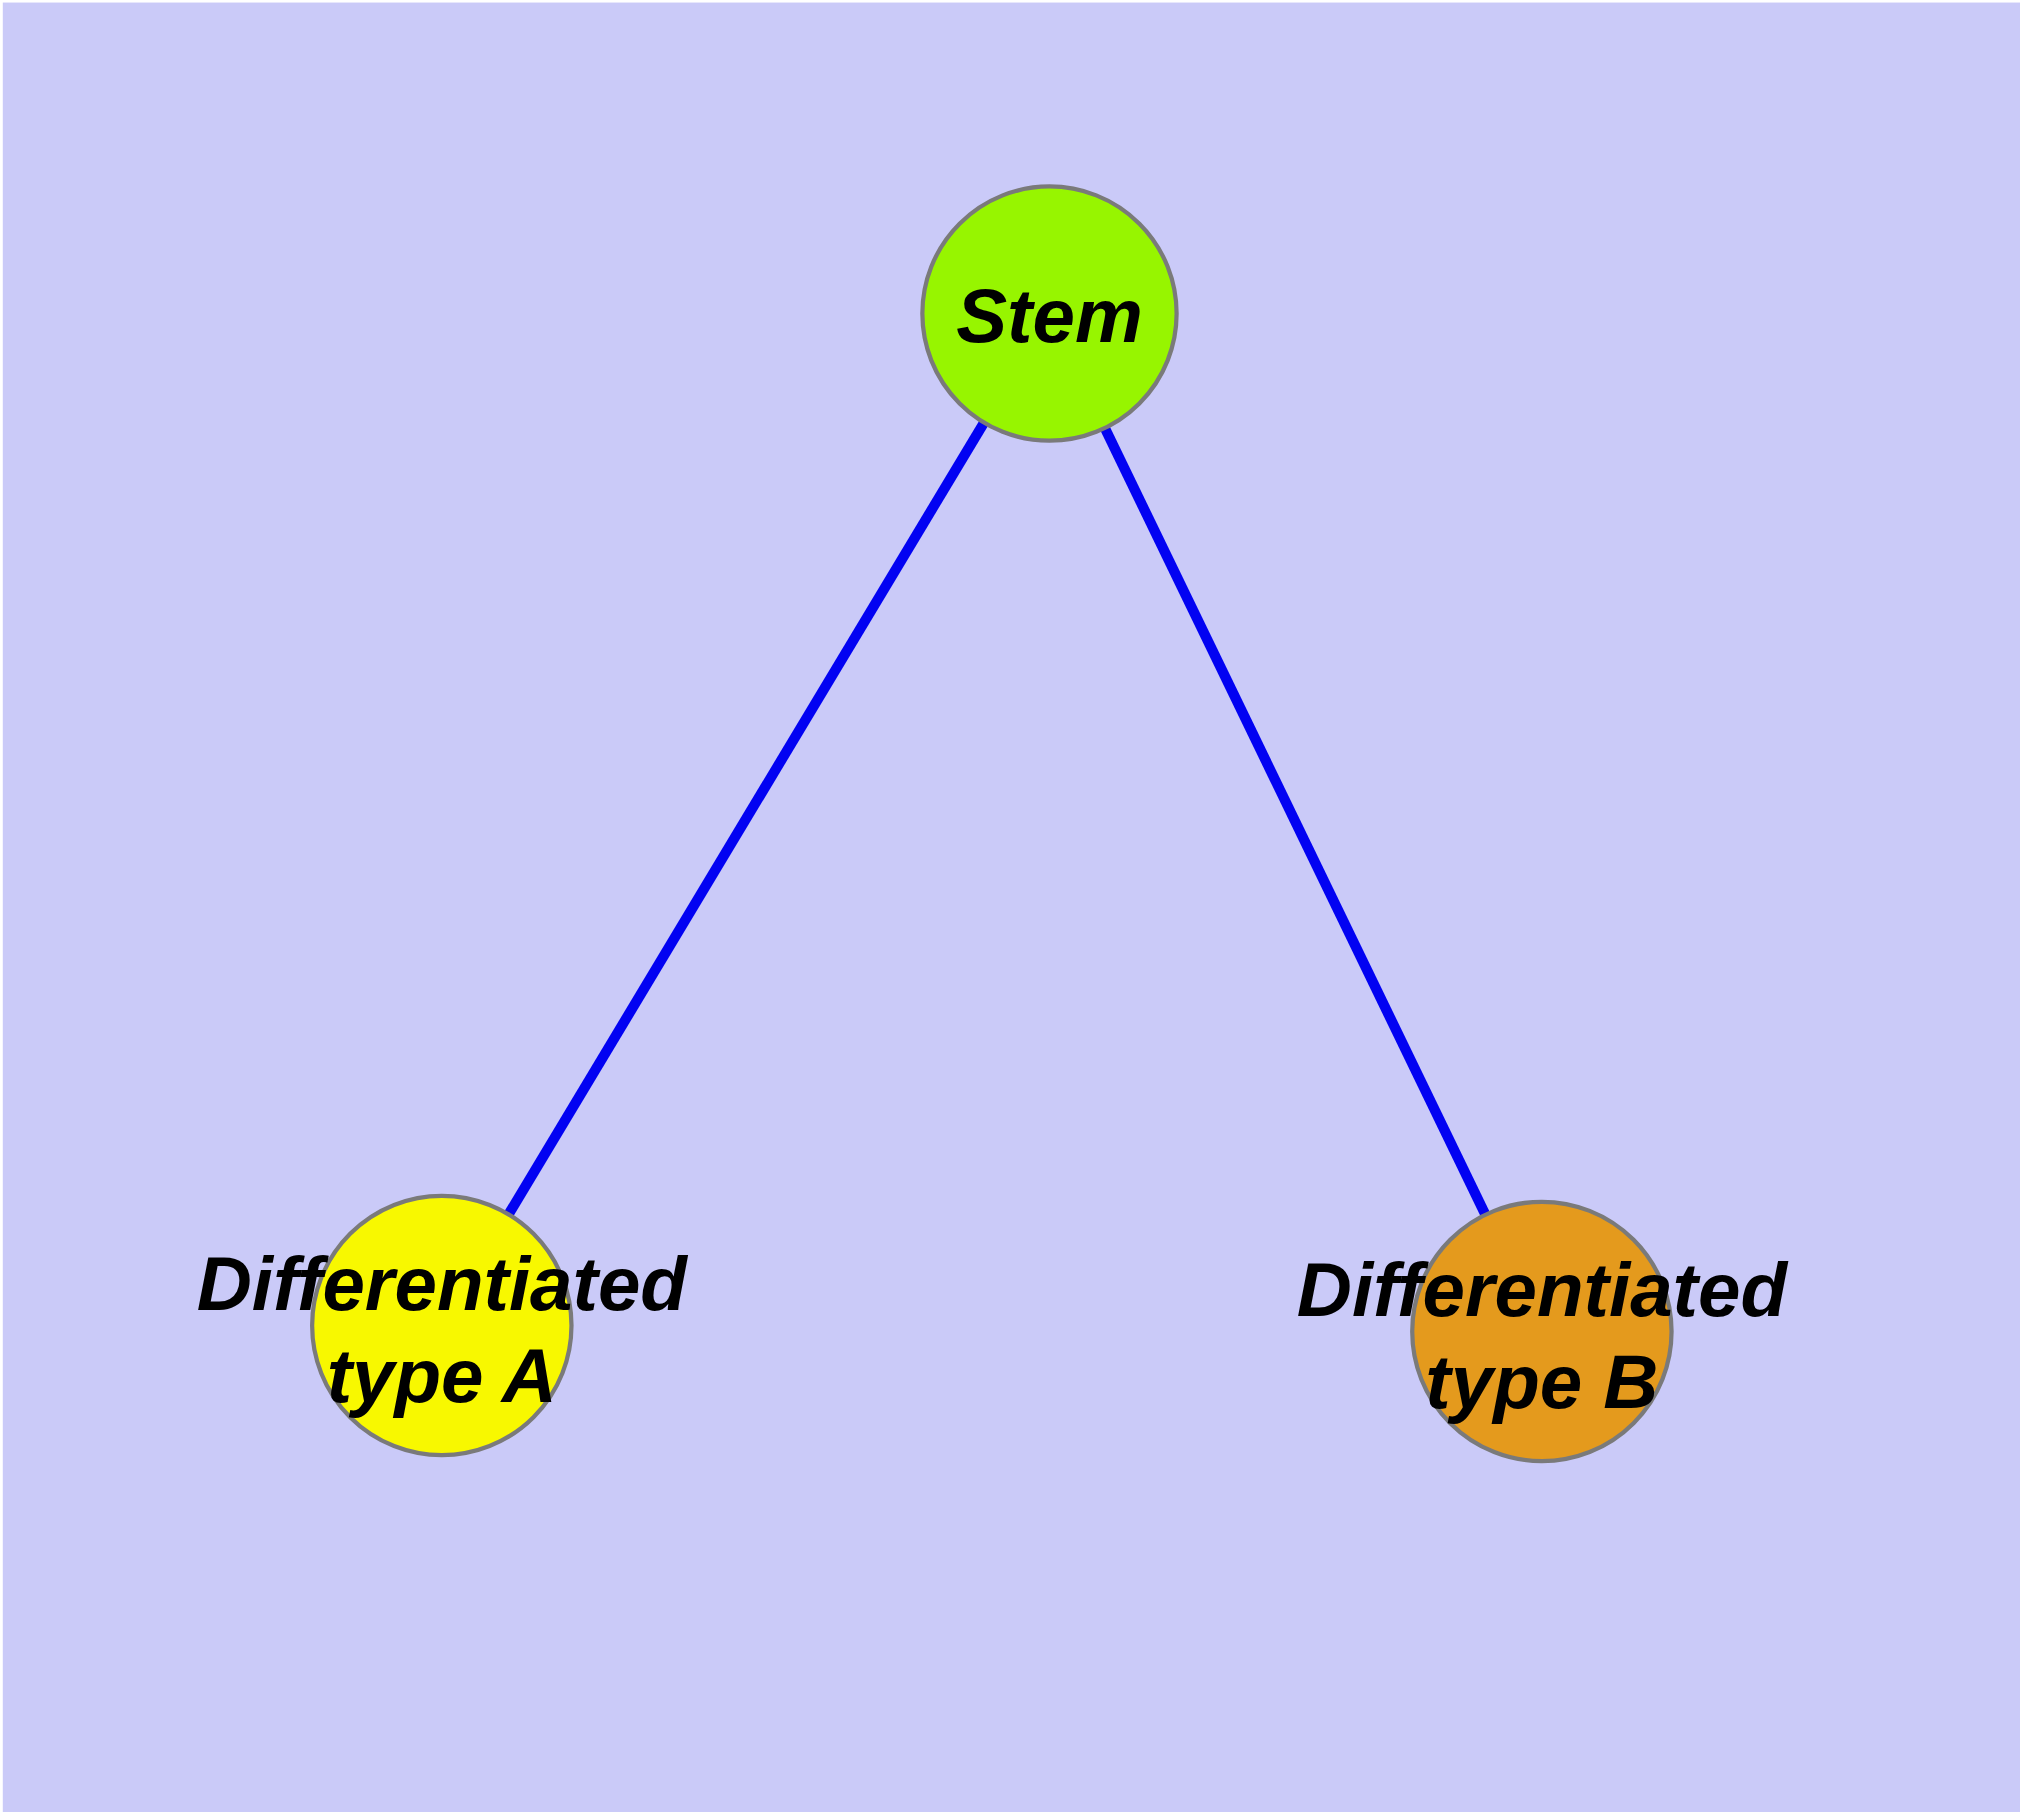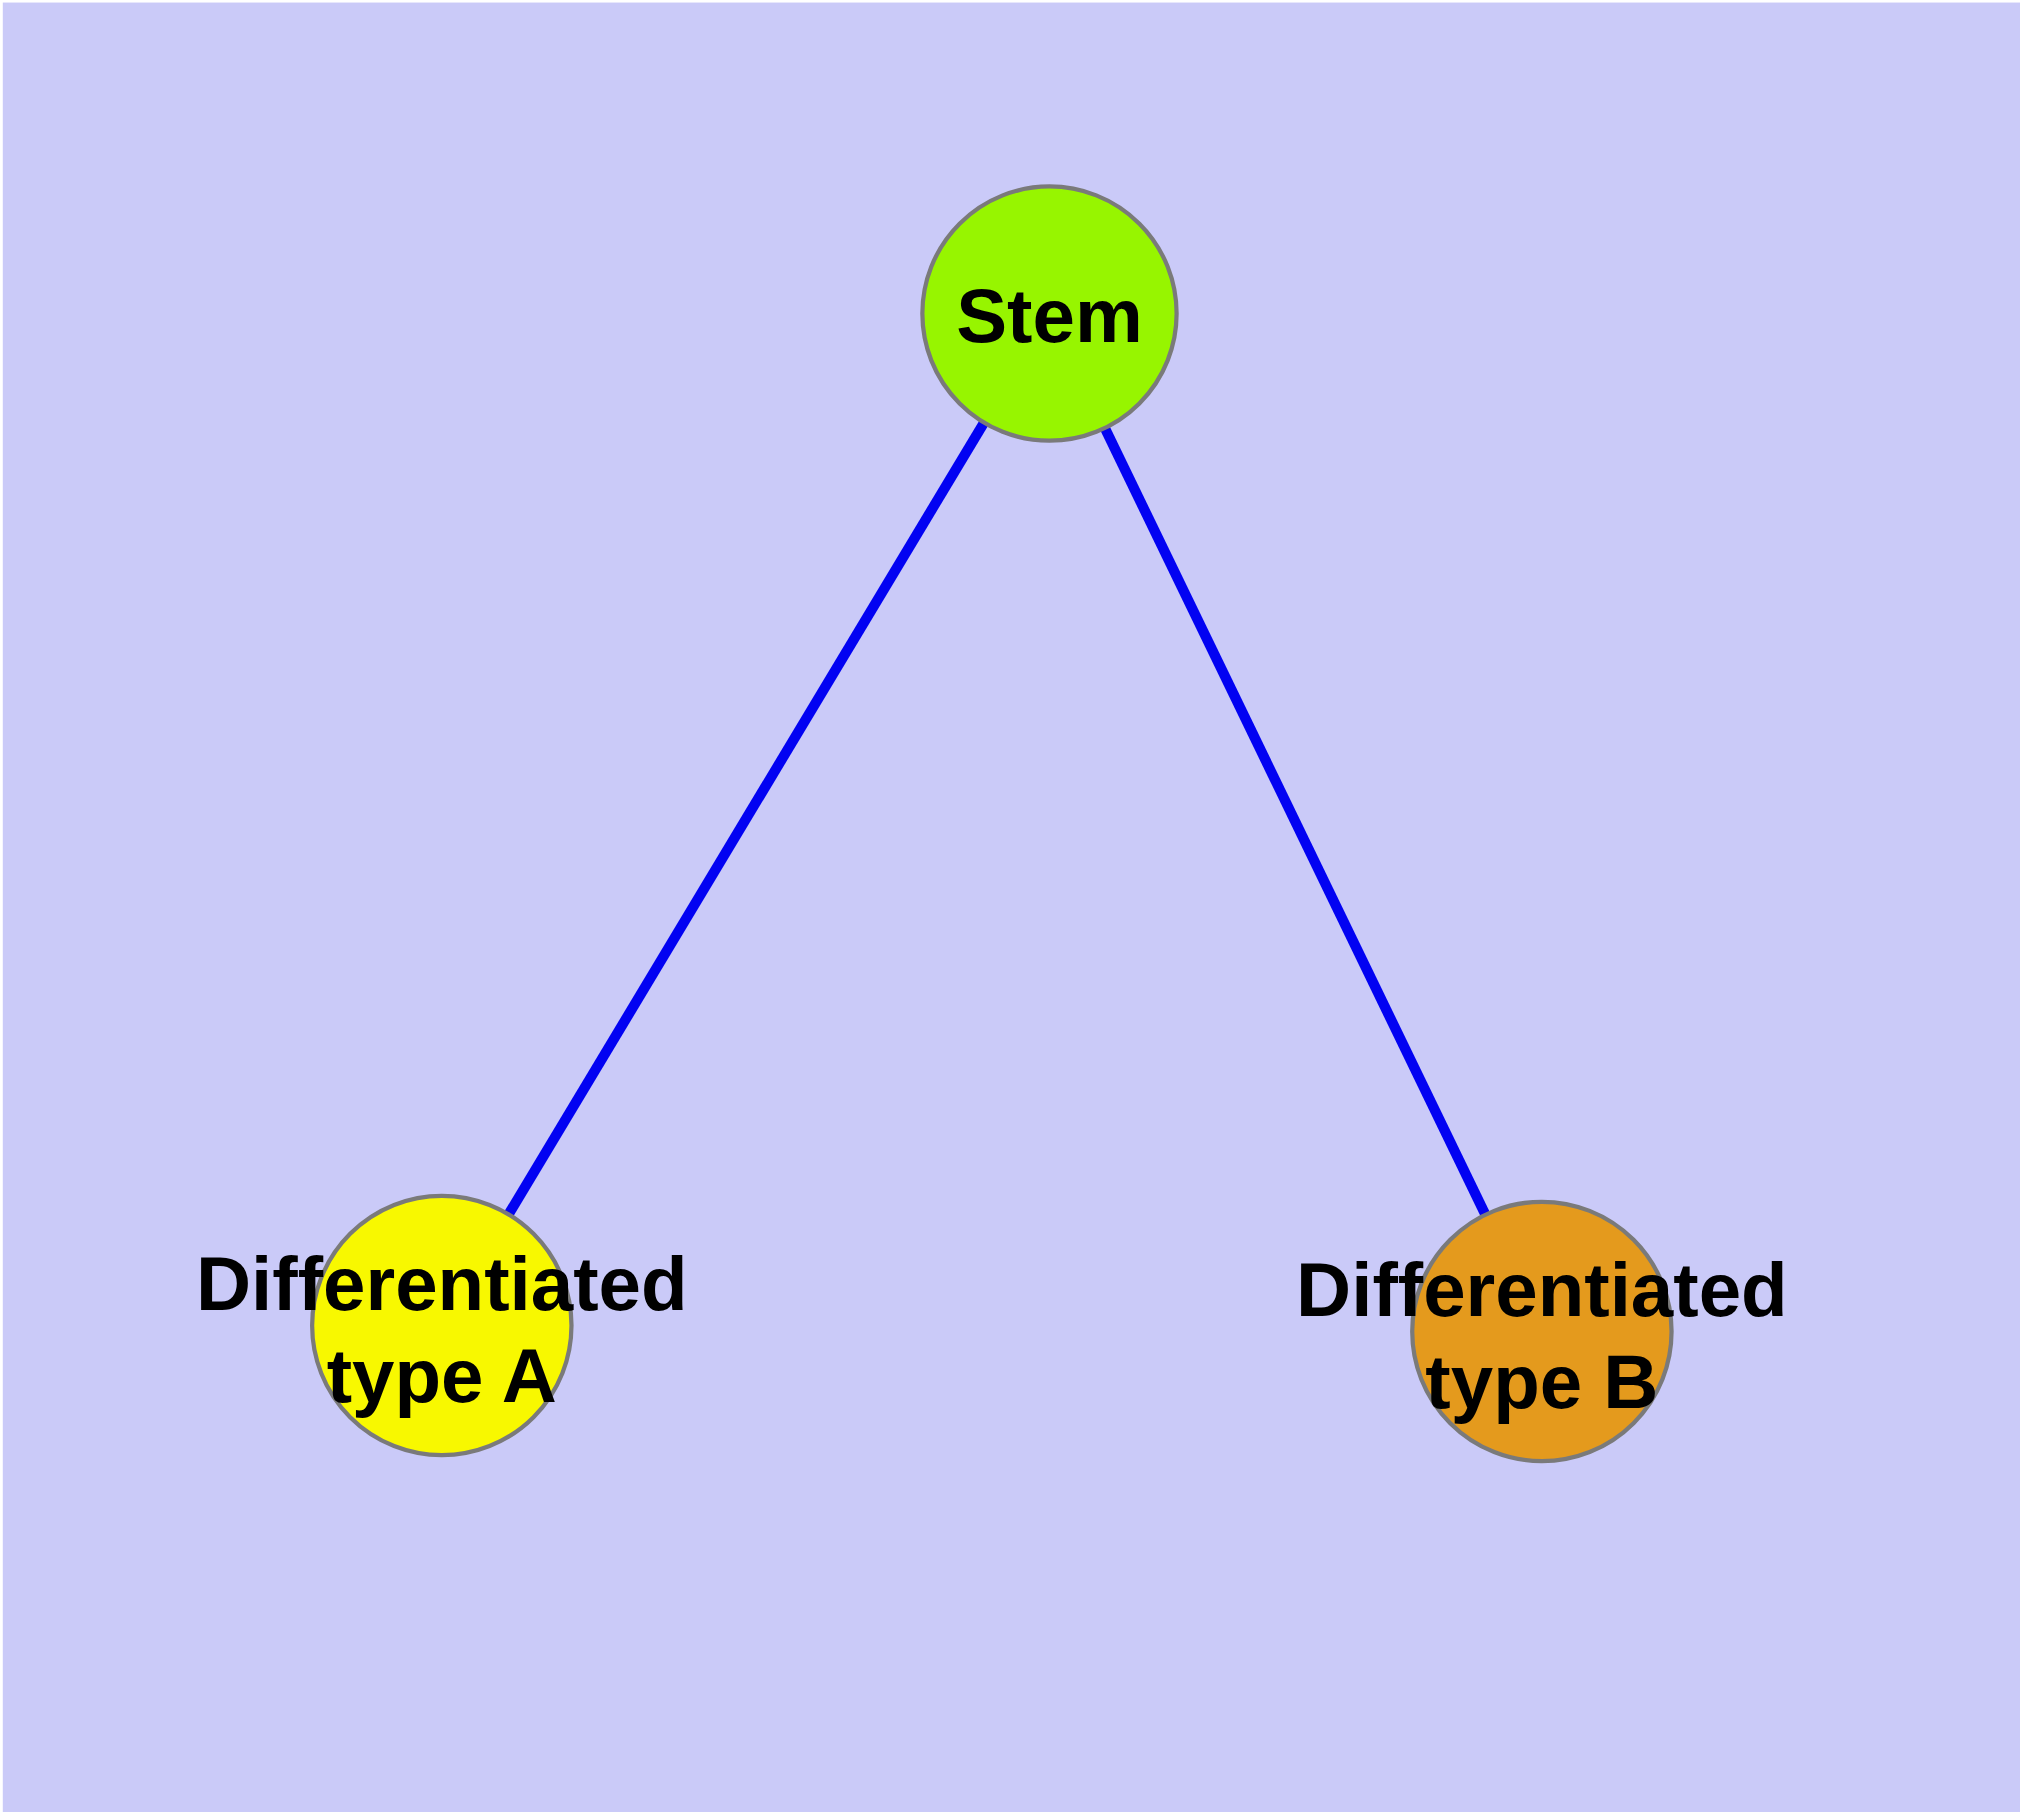--- a/index.html
+++ b/index.html
@@ -13,20 +13,21 @@
     font-family: "Liberation Sans", sans-serif;
     overflow: hidden;
     position: relative;
   }
   .diagram-wrap {
     position: absolute;
     left: 0;
     top: 0;
     width: 2021px;
     height: 1360px;
+    font-style: italic;
   }
   svg { display: block; }
   .node-label {
     font-family: "Liberation Sans", sans-serif;
     font-weight: 700;
     font-size: 90px;
     text-anchor: middle;
   }
 </style>
 </head>

